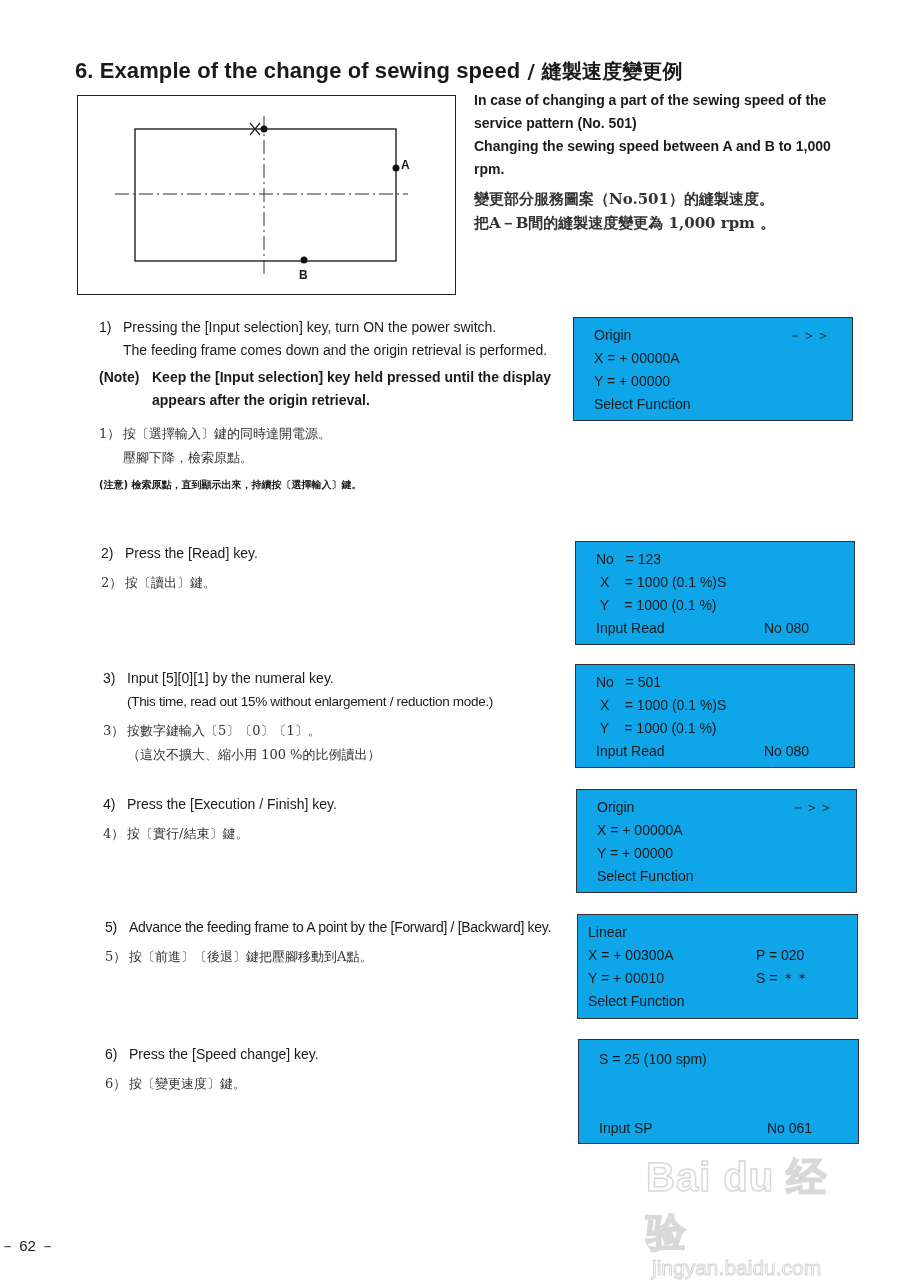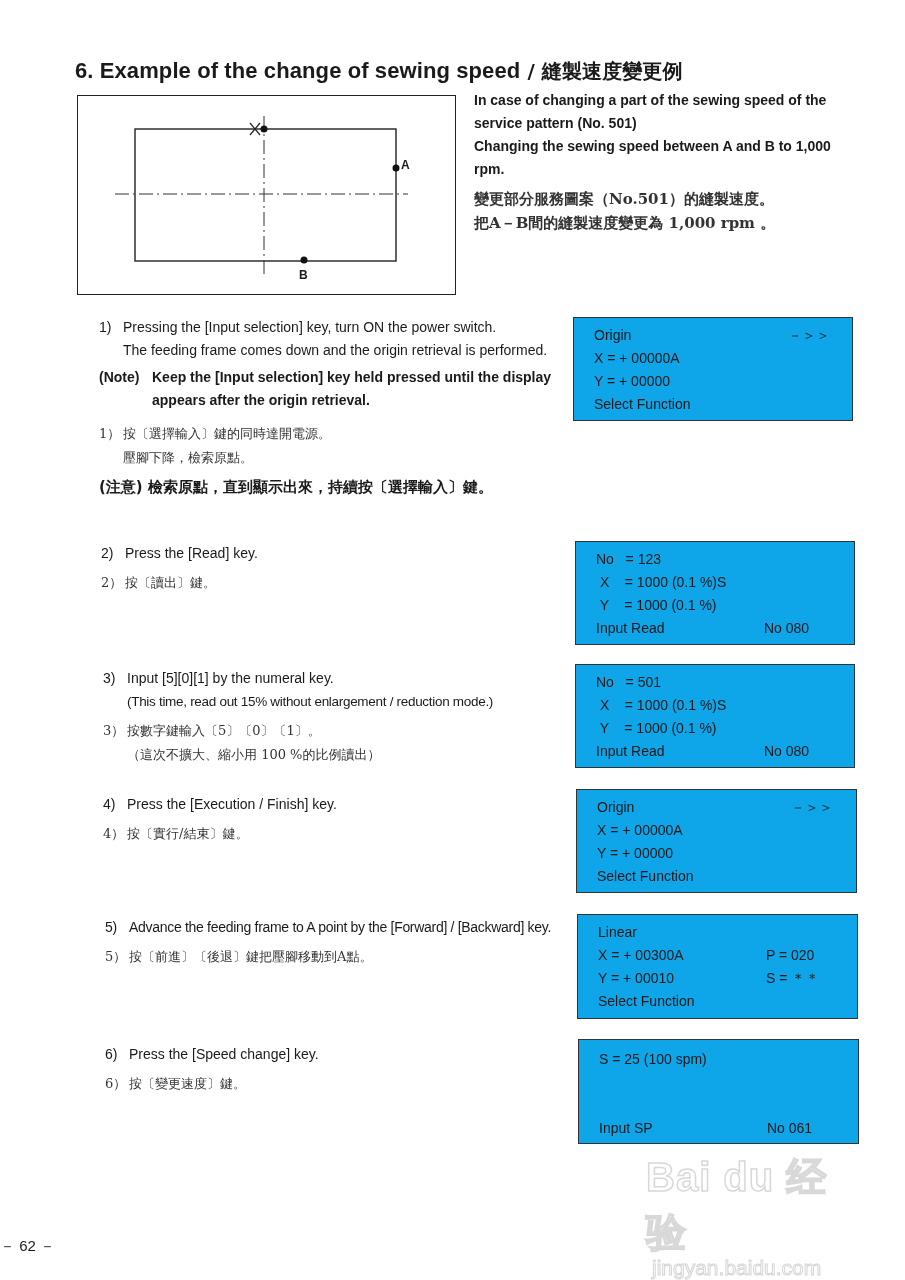--- a/index.html
+++ b/index.html
@@ -14,21 +14,21 @@
   .title .cn { font-family: "DejaVu Sans", sans-serif; font-size: 20px; }
   .figure-box {
     left: 77px; top: 95px; width: 379px; height: 200px; border: 1.5px solid #222; box-sizing: border-box;
   }
   .intro { left: 474px; top: 89px; width: 385px; font-size: 14px; line-height: 23px; font-weight: bold; }
   .intro .cn { font-family: "DejaVu Serif", serif; font-size: 15px; line-height: 24px; color: #333; }
   .intro .cn:first-of-type { margin-top: 6px; }
   .step-en { font-size: 14px; line-height: 23px; }
   .step-cn { font-family: "DejaVu Serif", serif; font-size: 13px; line-height: 24px; color: #333; }
   .note { font-size: 14px; font-weight: bold; line-height: 23px; }
-  .note-cn { font-family: "DejaVu Sans", sans-serif; font-size: 15px; font-weight: bold; }
+  .note-cn { font-family: "DejaVu Sans", sans-serif; font-size: 10px; font-weight: bold; }
   .num { display: inline-block; width: 24px; }
   .indent { padding-left: 24px; }
   .lcd {
     border: 1.5px solid #333; box-sizing: border-box; font-size: 14px; line-height: 23px;
     padding: 6px 0 0 20px; background: #0ea5e9;
   }
   .lcd .row { position: relative; height: 23px; white-space: nowrap; }
   .lcd .r { position: absolute; }
   .watermark {
     left: 646px; top: 1150px; width: 215px; height: 90px; color: #e3e3e3;
@@ -133,21 +133,21 @@
   <div class="row"><span>Select Function</span></div>
 </div>
 
 <div class="abs" style="left:105px;top:916px;width:458px;">
   <div class="step-en" style="display:flex;letter-spacing:-0.3px;">
       <span class="num" style="flex:none;">5)</span>
       <span>Advance the feeding frame to A point by the [Forward] / [Backward] key.</span>
     </div>
   <div class="step-cn" style="margin-top:6px;"><span class="num">5）</span><span>按〔前進〕〔後退〕鍵把壓腳移動到A點。</span></div>
 </div>
-<div class="abs lcd" style="left:577px;top:914px;width:281px;height:105px;">
+<div class="abs lcd" style="left:577px;top:914px;width:281px;height:105px;padding-left:10px;">
   <div class="row"><span>Linear</span></div>
   <div class="row"><span>X = + 00300A</span><span class="r" style="left:168px;">P = 020</span></div>
   <div class="row"><span>Y = + 00010</span><span class="r" style="left:168px;">S = ＊＊</span></div>
   <div class="row"><span>Select Function</span></div>
 </div>
 
 <div class="abs" style="left:105px;top:1043px;width:458px;">
   <div class="step-en"><span class="num">6)</span><span>Press the [Speed change] key.</span></div>
   <div class="step-cn" style="margin-top:6px;"><span class="num">6）</span><span>按〔變更速度〕鍵。</span></div>
 </div>

